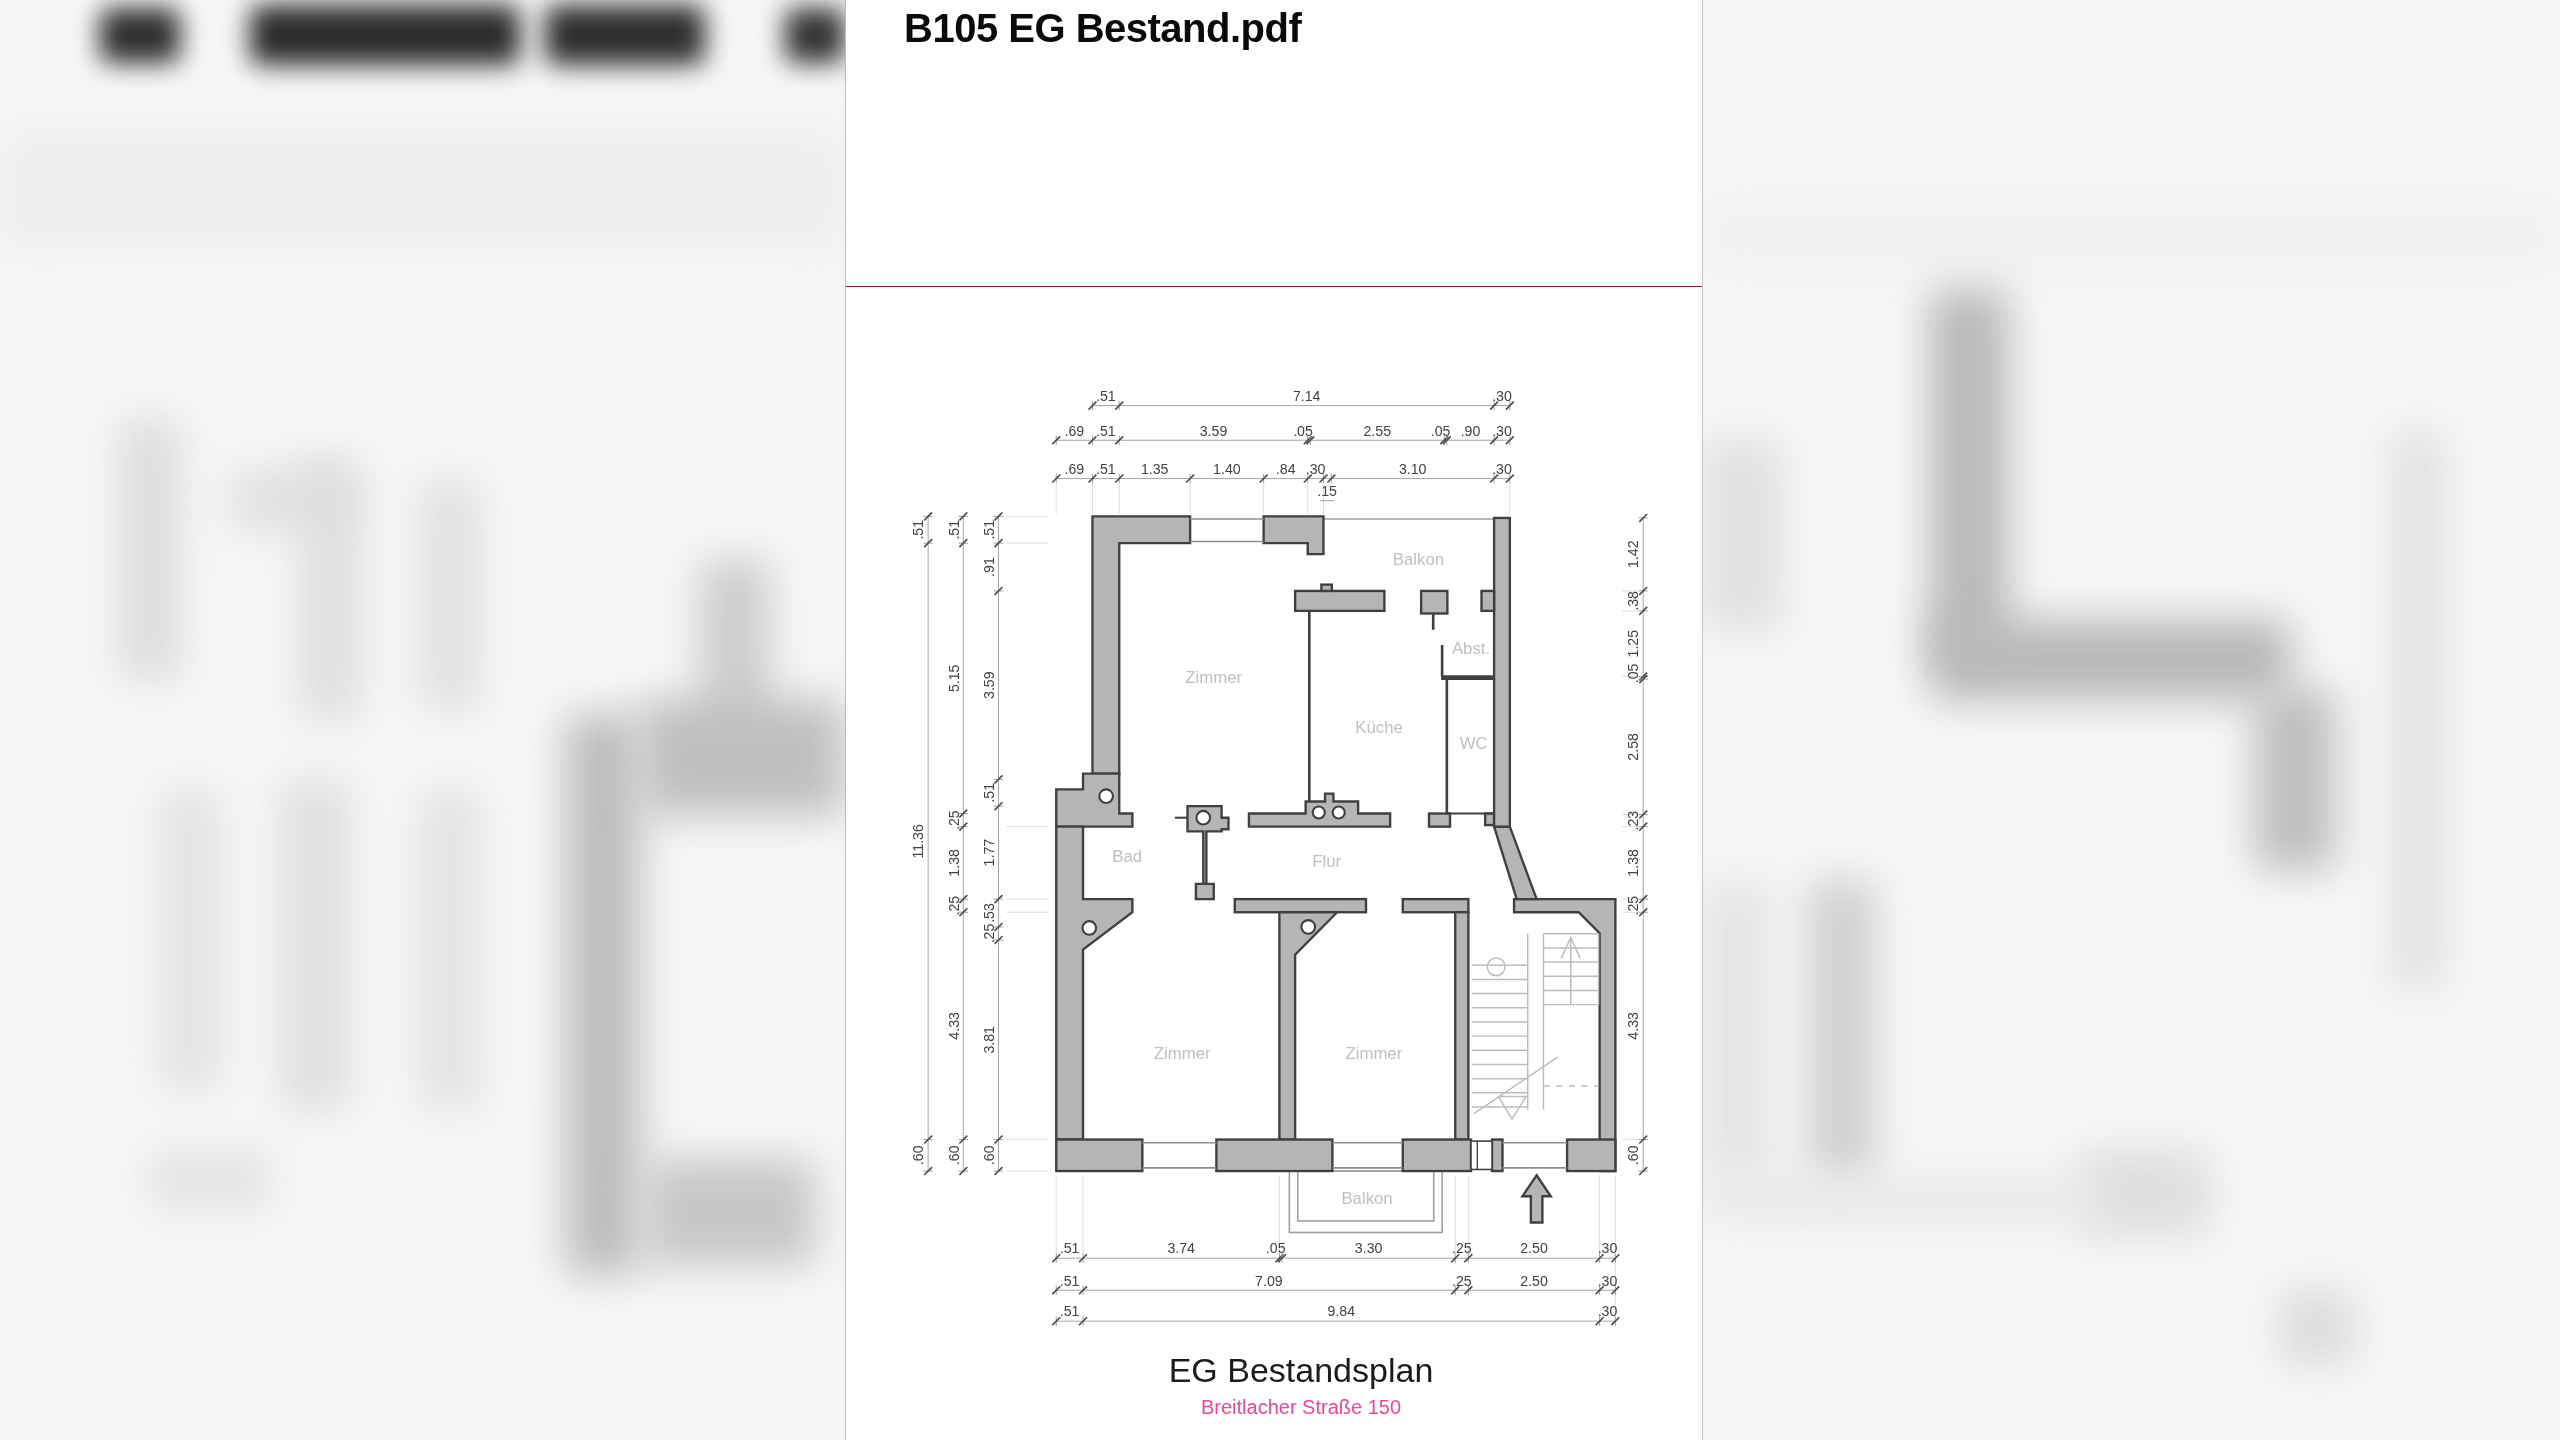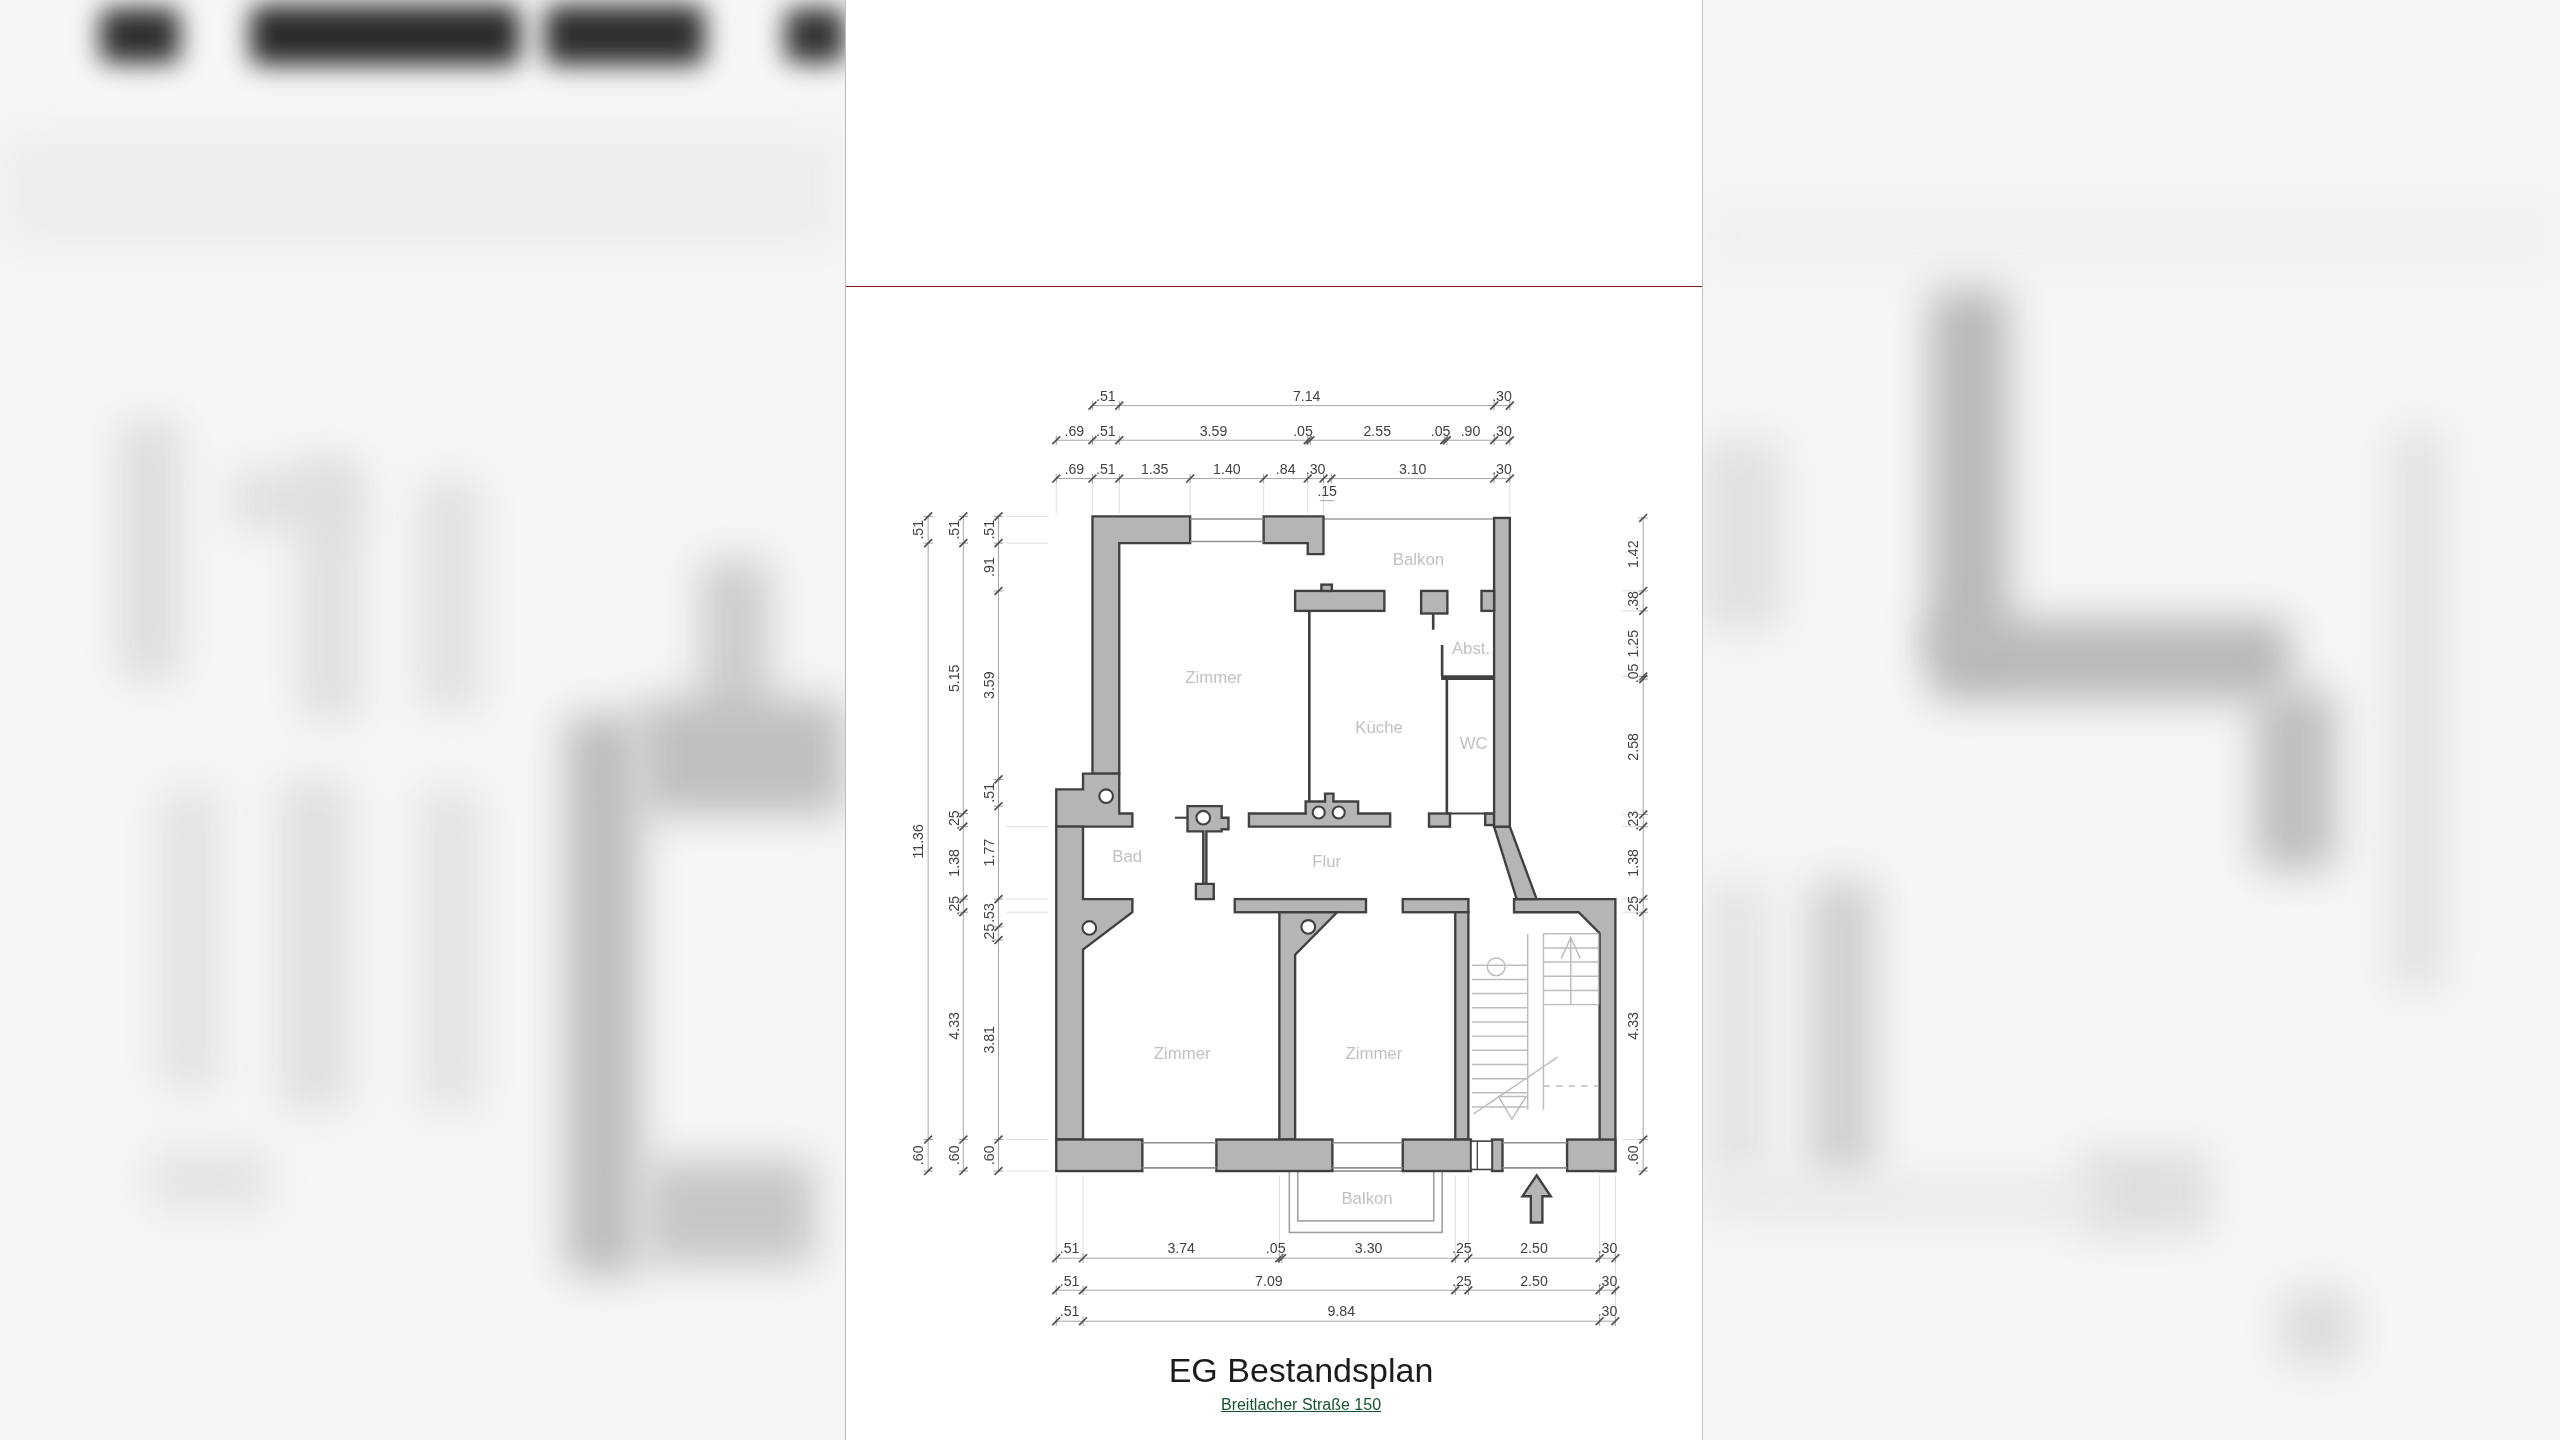--- a/index.html
+++ b/index.html
@@ -10,21 +10,21 @@
   .blob.dark{filter:blur(13px);}
   .page{position:absolute;left:845px;top:0;width:856px;height:1440px;background:#ffffff;
         border-left:1px solid #bcbcbc;border-right:1px solid #c4c4c4;}
   .doc-title{position:absolute;left:58px;top:6px;font-size:40px;font-weight:700;
              letter-spacing:-0.5px;color:#0a0a0a;white-space:nowrap;}
   .paper{position:absolute;left:0;top:286px;width:100%;height:1166px;background:#fff;
          border-top:1px solid #7f1d1d;}
   .plan-title{position:absolute;left:455px;top:1056px;transform:translateX(-50%);
               font-size:34px;color:#1c1c1c;white-space:nowrap;margin-top:8px;}
   .plan-subtitle{position:absolute;left:455px;top:1109px;transform:translateX(-50%);
-              font-size:16px;color:#14532d;white-space:nowrap;text-decoration:underline;}
+              font-size:20px;color:#ec4899;white-space:nowrap;}
   svg{position:absolute;left:58px;top:98px;}
   svg text{font-family:"Liberation Sans",sans-serif;}
   .wall{fill:var(--wall-fill,#b5b5b5);stroke:var(--wall-stroke,#404040);stroke-width:0.045;stroke-linejoin:miter;}
   .darkline{stroke:var(--wall-stroke,#404040);fill:none;}
   .lightline{stroke:#8f8f8f;stroke-width:0.03;fill:none;}
   .extline{stroke:#d8d8d8;stroke-width:0.016;fill:none;}
   .parapet{stroke:#9f9f9f;stroke-width:0.03;fill:none;}
   .stair{stroke:#bdbdbd;stroke-width:0.028;fill:none;}
   .holecircle{fill:#ffffff;stroke:var(--wall-stroke,#404040);stroke-width:0.04;}
 </style>
@@ -58,20 +58,21 @@
     <div class="blob" style="left:1702px;top:440px;width:80px;height:190px;background:#e0e0e0;"></div>
     <div class="blob" style="left:1810px;top:880px;width:65px;height:300px;background:#cfcfcf;"></div>
     <div class="blob" style="left:1702px;top:880px;width:70px;height:300px;background:#e5e5e5;"></div>
     <div class="blob" style="left:2390px;top:430px;width:55px;height:560px;background:#e2e2e2;"></div>
     <div class="blob" style="left:2080px;top:1150px;width:130px;height:85px;background:#dedede;"></div>
     <div class="blob" style="left:1702px;top:1180px;width:400px;height:40px;background:#e8e8e8;"></div>
     <div class="blob" style="left:2280px;top:1290px;width:75px;height:75px;background:#dcdcdc;"></div>
   </div>
 
   <div class="page">
+    <div class="doc-title">B105 EG Bestand.pdf</div>
 
     <div class="paper">
       <svg width="777" height="961" viewBox="-2.9 -2.5 14.8 18.3">
 
         <g>
           <path class="extline" d="M0,-0.62 V-0.05 M0.69,-0.62 V-0.05 M1.20,-0.62 V-0.05 M2.55,-0.62 V-0.05 M3.95,-0.62 V-0.05 M4.79,-0.62 V-0.05 M5.09,-0.62 V-0.05 M8.64,-0.62 V-0.05"></path>
           <path class="extline" d="M0,12.55 V14.05 M0.51,12.55 V14.05 M4.25,12.55 V14.05 M7.60,12.55 V14.05 M7.85,12.55 V14.05 M10.35,12.55 V14.05 M10.65,12.55 V15.25"></path>
           <path class="extline" d="M-0.95,0 H-0.15 M-0.95,0.51 H-0.15 M-0.95,5.91 H-0.15 M-0.95,7.29 H-0.15 M-0.95,7.54 H-0.15 M-0.95,11.87 H-0.15 M-0.95,12.47 H-0.15"></path>
           <path class="extline" d="M10.78,1.42 H11.08 M10.78,1.80 H11.08 M10.78,3.05 H11.08 M10.78,5.68 H11.08 M10.78,5.91 H11.08 M10.78,7.29 H11.08 M10.78,7.54 H11.08 M10.78,11.87 H11.08"></path>
         </g>

